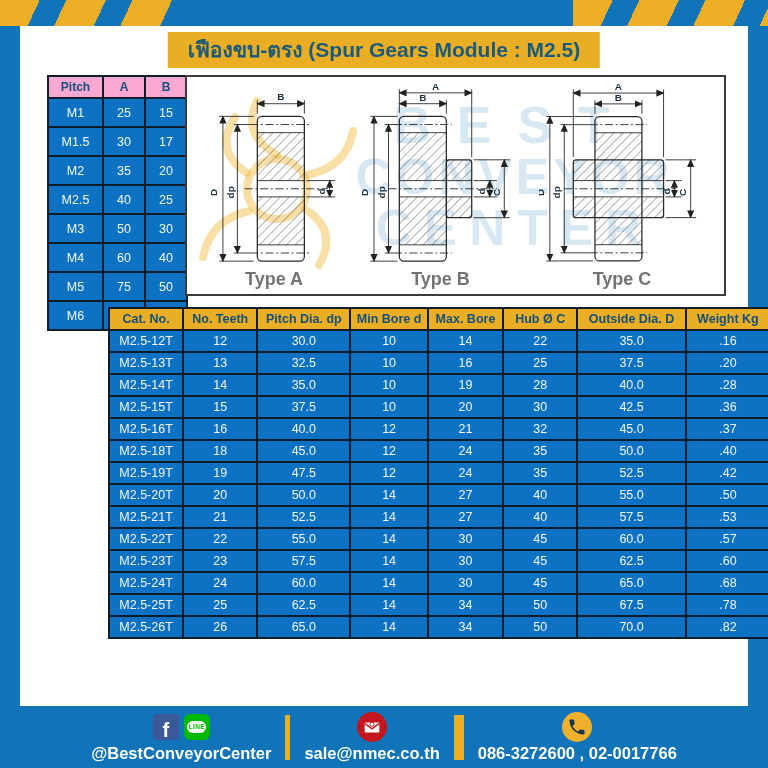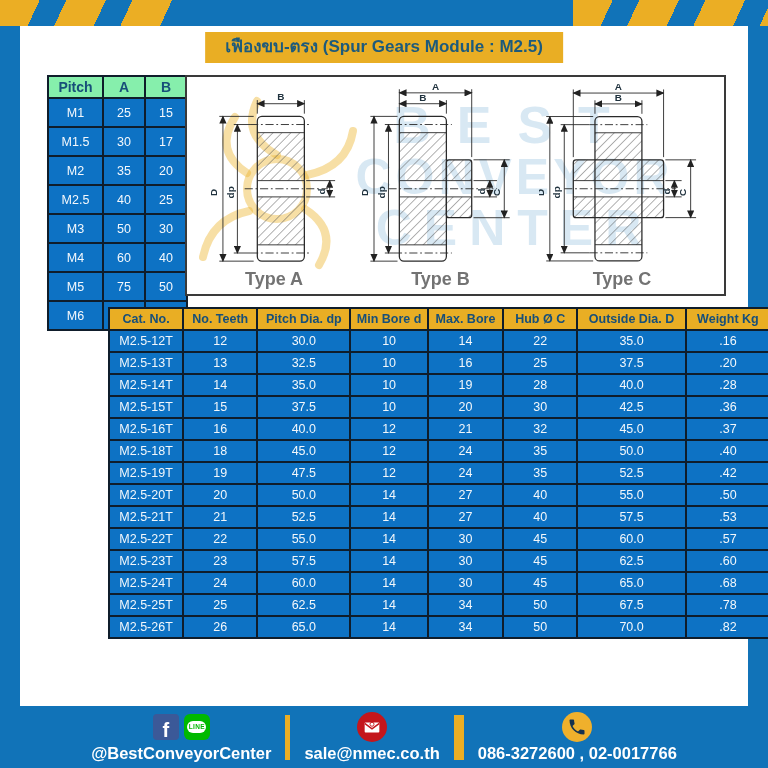--- a/index.html
+++ b/index.html
@@ -14,29 +14,29 @@
   .top-bar { position:absolute; top:0; left:0; right:0; height:26px; background:#1173b8; }
   .stripe { position:absolute; top:0; height:26px; }
   .stripe.left  { left:0;  width:185px; background:repeating-linear-gradient(115deg,#ebae24 0 36px,#1173b8 36px 60px); }
   .stripe.right { right:0; width:195px; background:repeating-linear-gradient(115deg,#ebae24 0 36px,#1173b8 36px 60px); }
 
   
   .panel { position:absolute; left:20px; right:20px; top:26px; bottom:62px; background:#ffffff; }
 
   .title-banner {
     position:absolute; top:6px; left:50%; transform:translateX(-50%);
-    background:#e9ae24; color:#1c5a7c; font-size:17px; font-weight:bold;
+    background:#e9ae24; color:#1c5a7c; font-size:21px; font-weight:bold;
     padding:5px 20px 6px; white-space:nowrap; line-height:1.2;
   }
 
   
   .pitch-wrap { position:absolute; left:27px; top:49px; width:139px; }
   table.mini { border-collapse:collapse; width:100%; table-layout:fixed; }
   table.mini th {
-    background:#86efac; color:#174f79; font-size:14px; font-weight:bold;
+    background:#f9a8d4; color:#174f79; font-size:12px; font-weight:bold;
     border:2px solid #0f1d2b; height:22px; padding:0;
   }
   table.mini td {
     background:#0d72c4; color:#f4f8fc; font-size:12.5px;
     border:2px solid #0f1d2b; height:29px; padding:0; text-align:center;
   }
 
   
   .diagram-panel {
     position:absolute; left:165px; top:49px; width:541px; height:221px;

